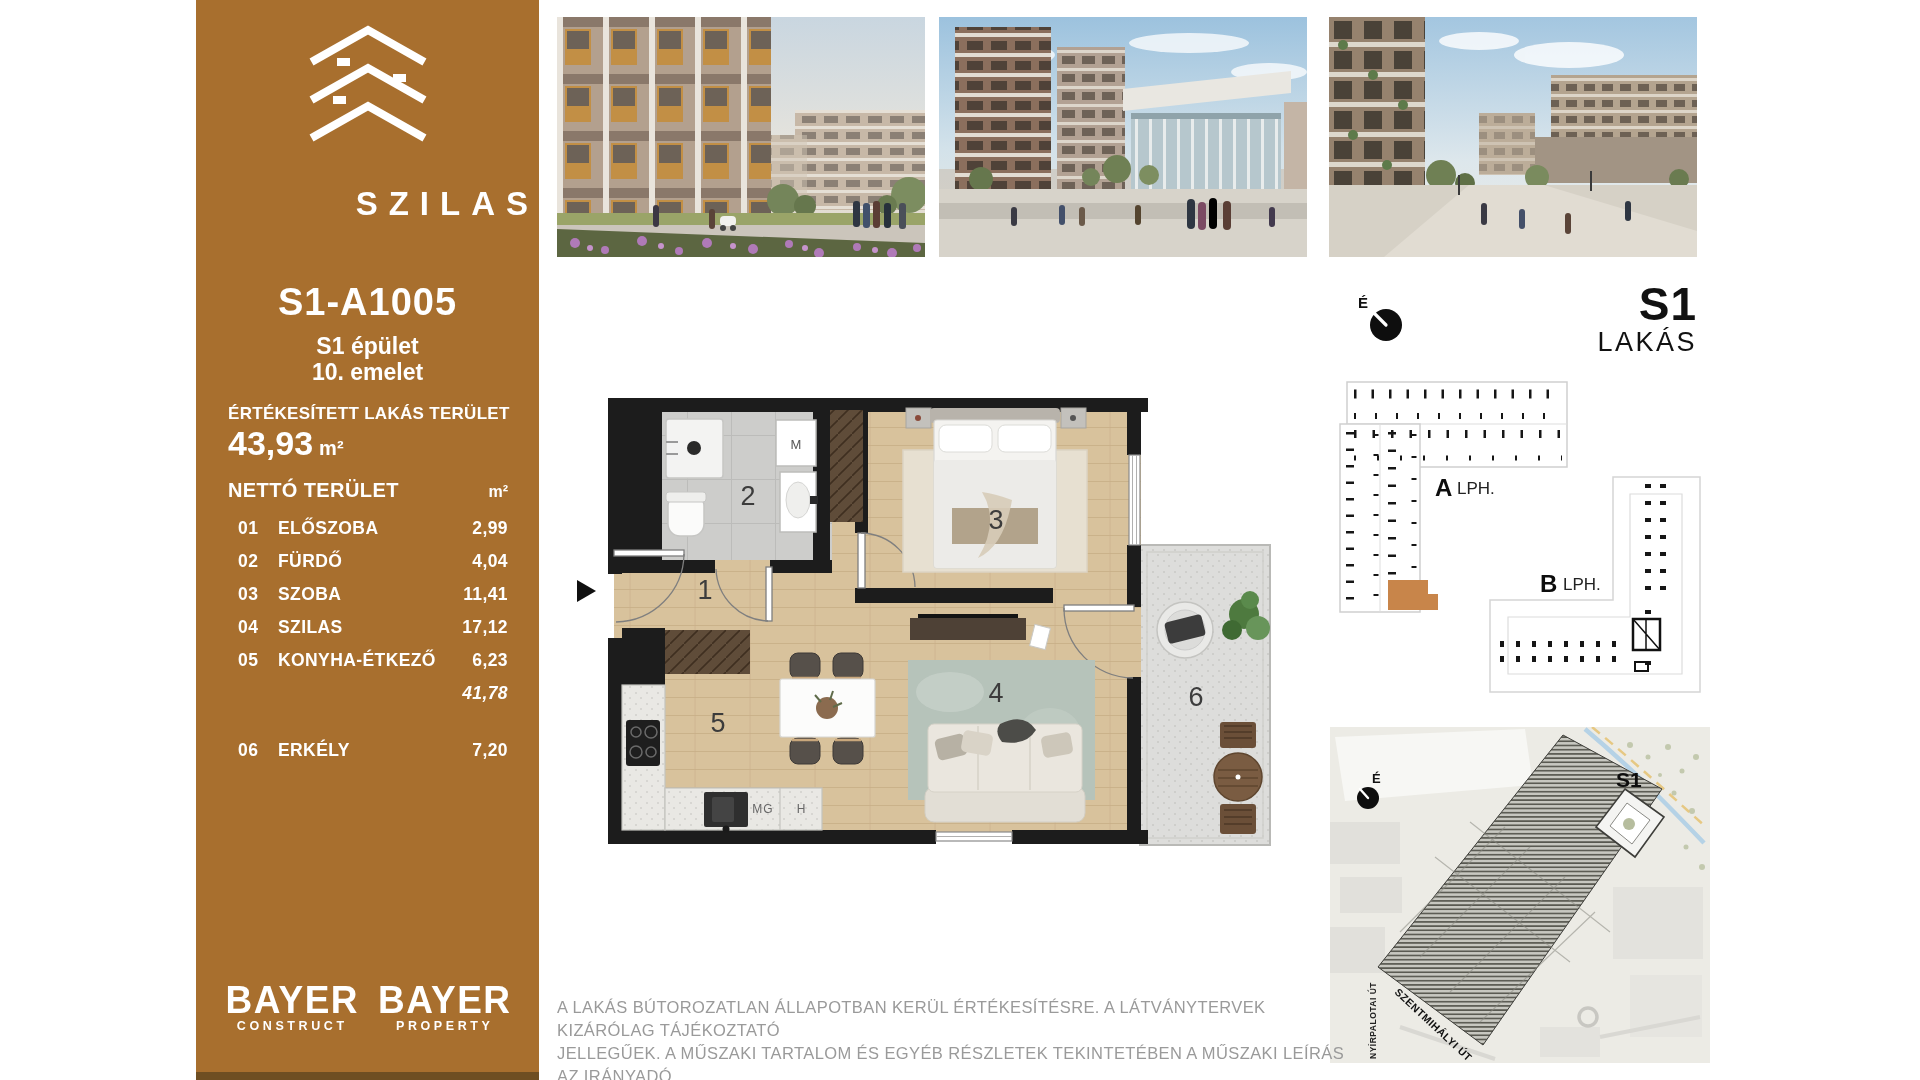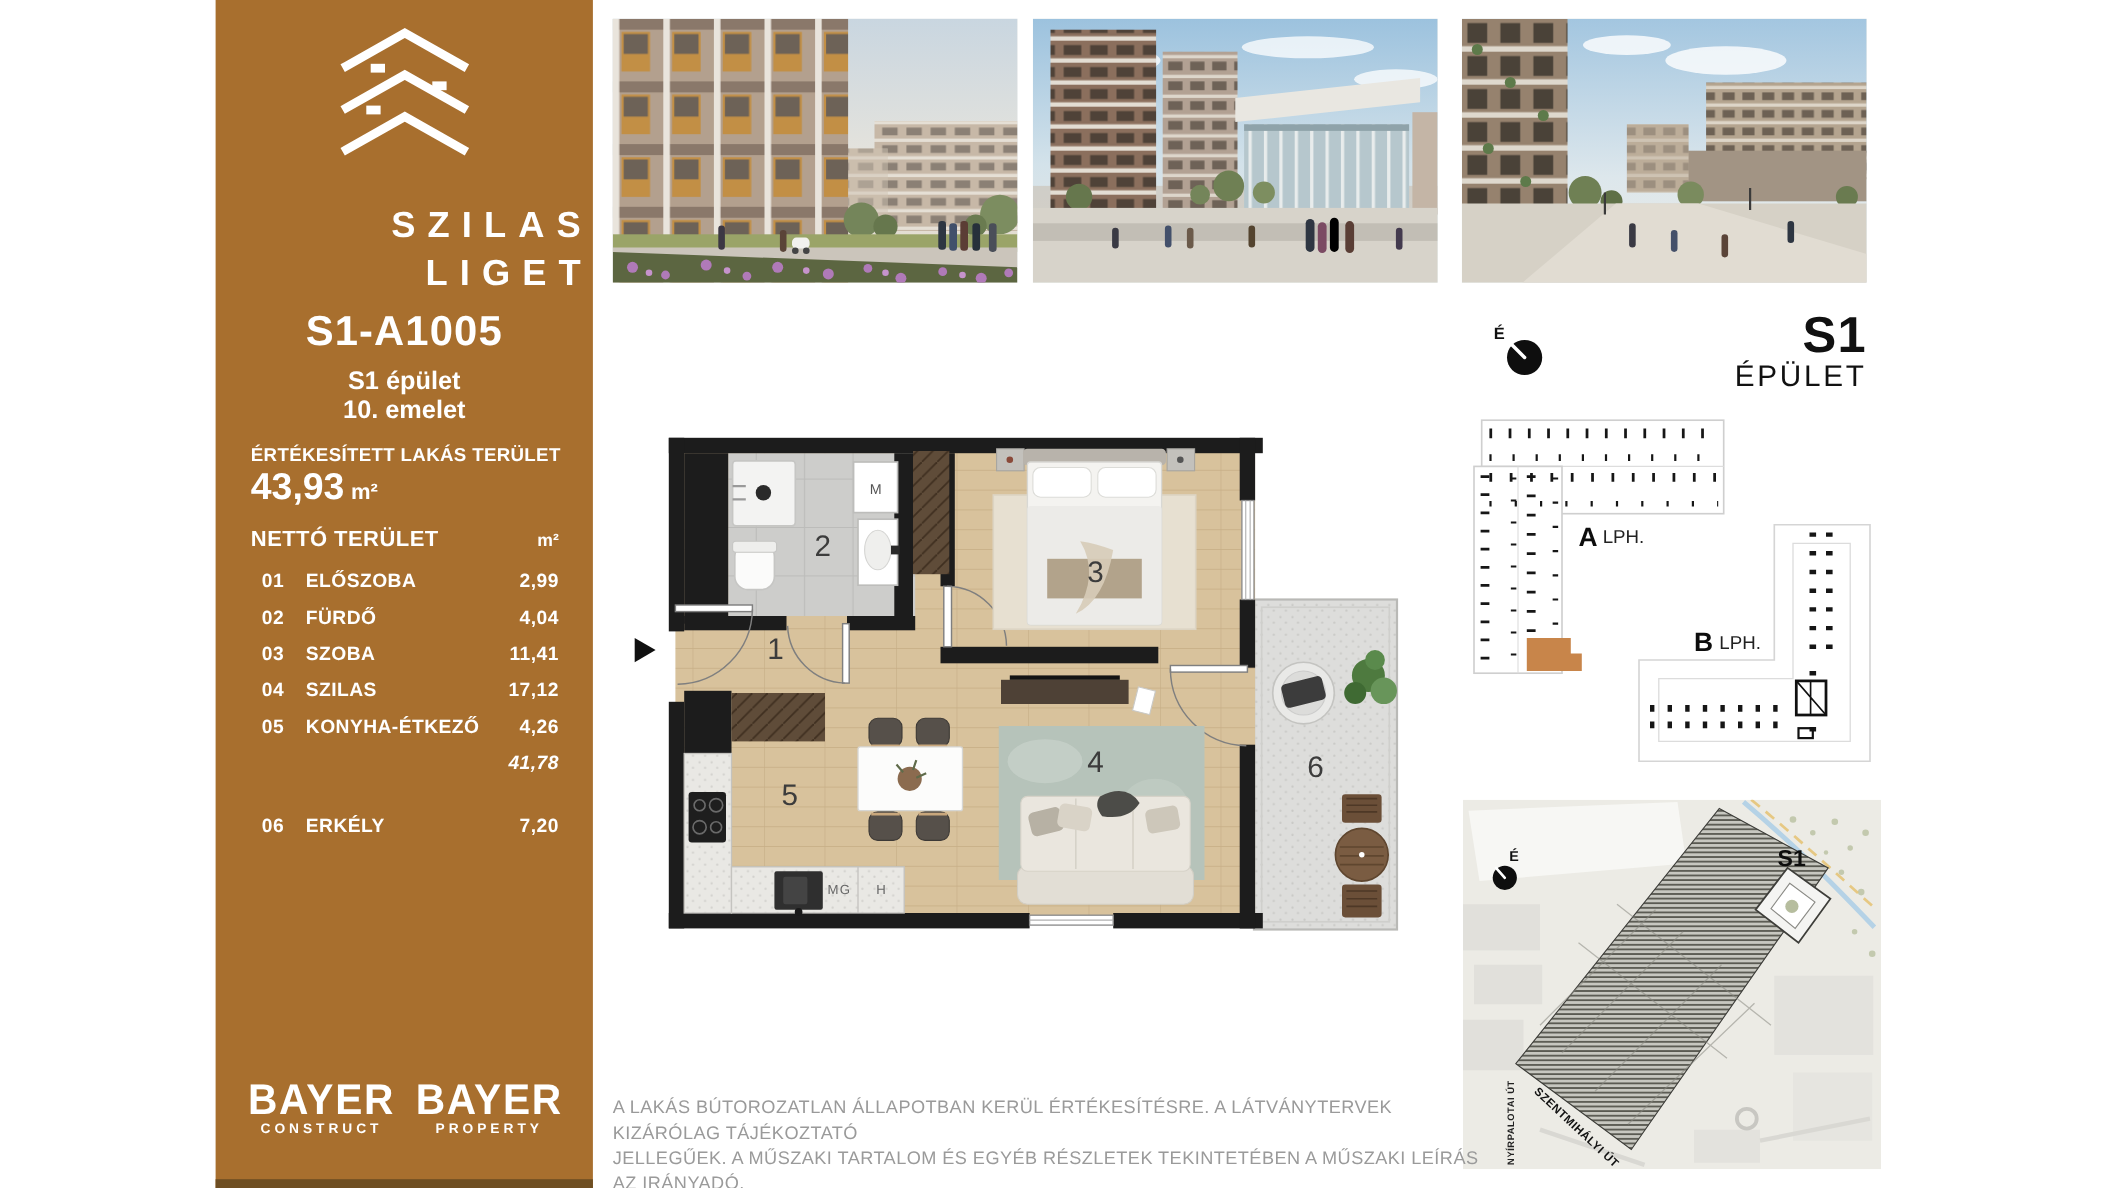--- a/index.html
+++ b/index.html
@@ -65,21 +65,20 @@
         </g>
         <g fill="#fff">
           <rect x="30" y="36" width="13" height="8"></rect>
           <rect x="86" y="52" width="13" height="8"></rect>
           <rect x="26" y="74" width="13" height="8"></rect>
         </g>
       </svg>
     </div>
     <div class="brand">
       <div>SZILAS</div>
-      <div>LIGET</div>
     </div>
     <div class="unit-id">S1-A1005</div>
     <div class="bf">
       <div>S1 épület</div>
       <div>10. emelet</div>
     </div>
     <div class="sold-label">ÉRTÉKESÍTETT LAKÁS TERÜLET</div>
     <div class="sold-value">
       <span>43,93</span><span class="unit">m²</span>
     </div>
@@ -104,21 +103,21 @@
         <span class="val">11,41</span>
       </div>
       <div class="arow">
         <span class="num">04</span>
         <span class="nm">SZILAS</span>
         <span class="val">17,12</span>
       </div>
       <div class="arow">
         <span class="num">05</span>
         <span class="nm">KONYHA-ÉTKEZŐ</span>
-        <span class="val">4,26</span>
+        <span class="val">6,23</span>
       </div>
       <div class="arow subtotal">
         <span class="val">41,78</span>
       </div>
       <div class="arow balcony">
         <span class="num">06</span>
         <span class="nm">ERKÉLY</span>
         <span class="val">7,20</span>
       </div>
     </div>
@@ -525,21 +524,21 @@
   <div class="compass-fp">
     <svg width="64" height="56" viewBox="0 0 64 56">
       <text x="6" y="16" font-size="15" font-weight="bold" fill="#111">É</text>
       <circle cx="34" cy="33" r="16" fill="#0e0e0e"></circle>
       <path d="M34 33 L22 21" stroke="#ffffff" stroke-width="3.2" stroke-linecap="round"></path>
     </svg>
   </div>
 
   <div class="s1-block">
     <div class="code">S1</div>
-    <div class="lbl">ÉPÜLET</div>
+    <div class="lbl">LAKÁS</div>
   </div>
 
   <div class="keyplan">
     <svg width="380" height="330" viewBox="0 0 380 330">
       <g>
         <rect x="17" y="10" width="220" height="85" fill="#ffffff" stroke="#cfcfcf" stroke-width="1.5"></rect>
         <path d="M17 52 H237" stroke="#dddddd" stroke-width="1"></path>
         <rect x="10" y="52" width="80" height="188" fill="#ffffff" stroke="#cfcfcf" stroke-width="1.5"></rect>
         <path d="M50 52 V240" stroke="#dddddd" stroke-width="1"></path>
         <path d="M24 22 H232" stroke="#161616" stroke-width="9" stroke-dasharray="2.5 15"></path>

